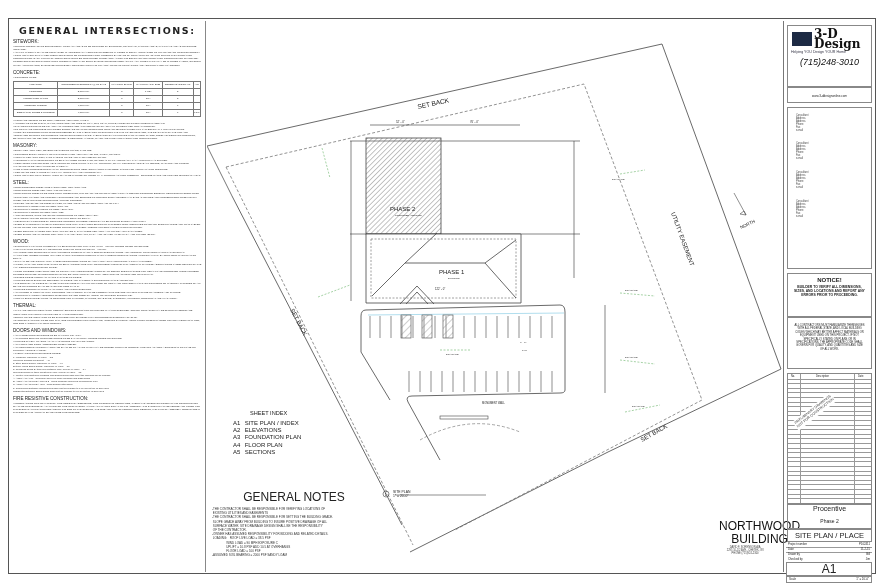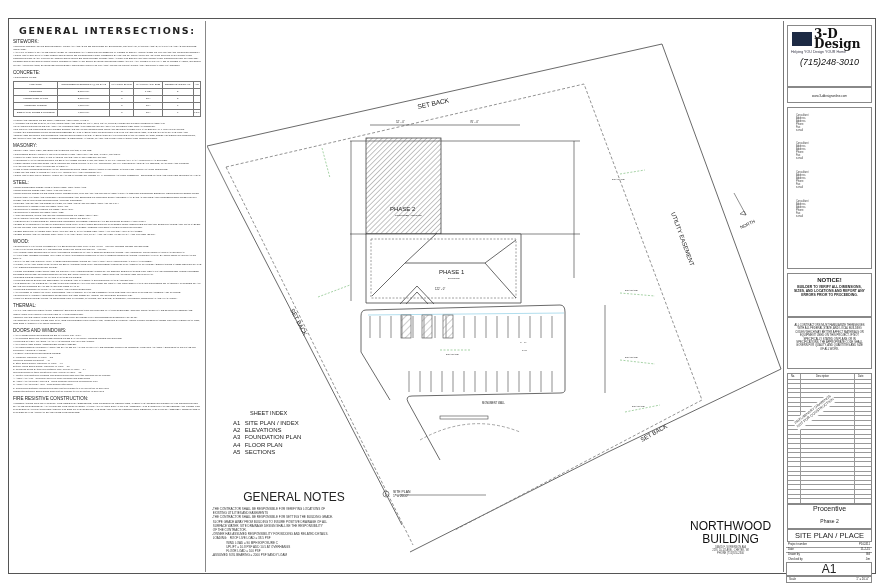--- a/index.html
+++ b/index.html
@@ -44,21 +44,21 @@
   
   .drawing{position:absolute;left:207px;top:21px;width:575px;height:551px;}
   .sheet-index{position:absolute;left:233px;top:410px;}
   .si-title{font-size:5.6px;margin-left:17px;margin-bottom:4px;}
   .si-row{font-size:6px;line-height:7.2px;white-space:nowrap;}
   .si-row .c{display:inline-block;width:10px;}
   .gn{position:absolute;left:212px;top:490px;width:170px;}
   .gn-title{font-size:12px;text-align:center;margin-left:-6px;}
   .gn-text{font-size:3px;line-height:4.2px;white-space:pre;color:#333;margin-top:3px;}
   .arch{position:absolute;left:690px;top:520px;text-align:center;}
-  .arch-name{font-size:12px;line-height:13px;color:#111;}
+  .arch-name{font-size:12px;line-height:13px;color:#111;margin-left:29px;}
   .arch-info{font-size:2.6px;line-height:3.1px;color:#444;white-space:pre-line;}
   .viewlbl{position:absolute;left:393px;top:491px;font-size:3.4px;line-height:3.6px;}
 </style>
 </head>
 <body>
 
 <div class="sheet"></div>
 
 <div class="specs">
   <h1>GENERAL INTERSECTIONS:</h1>

